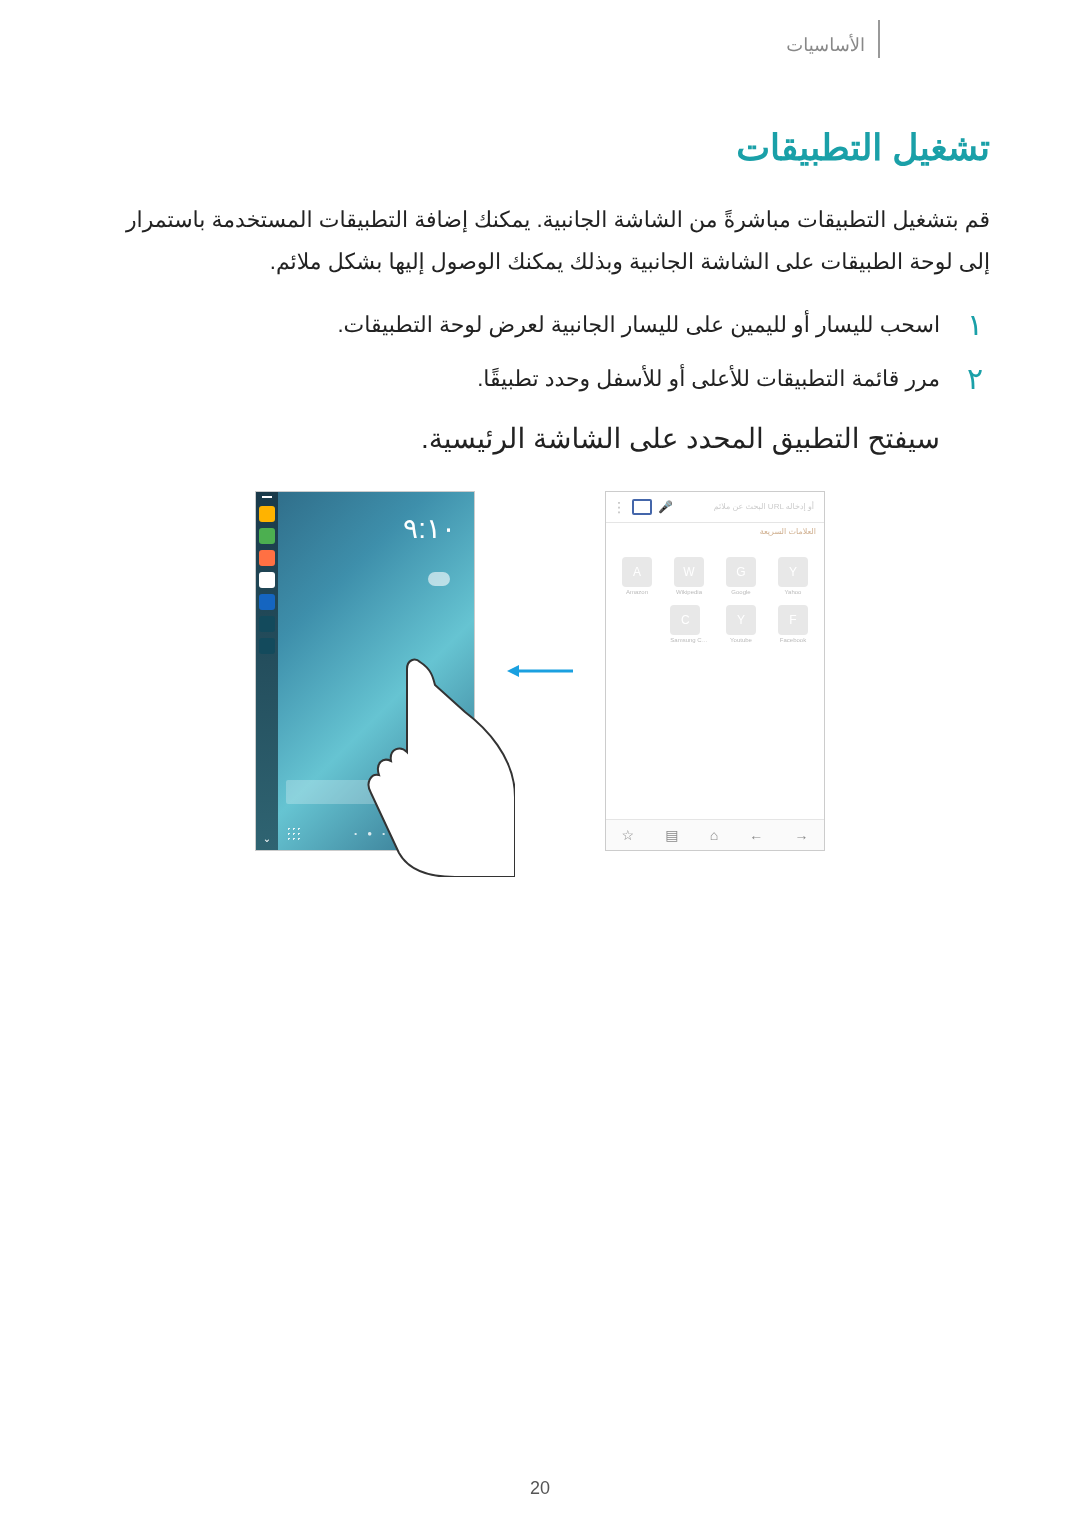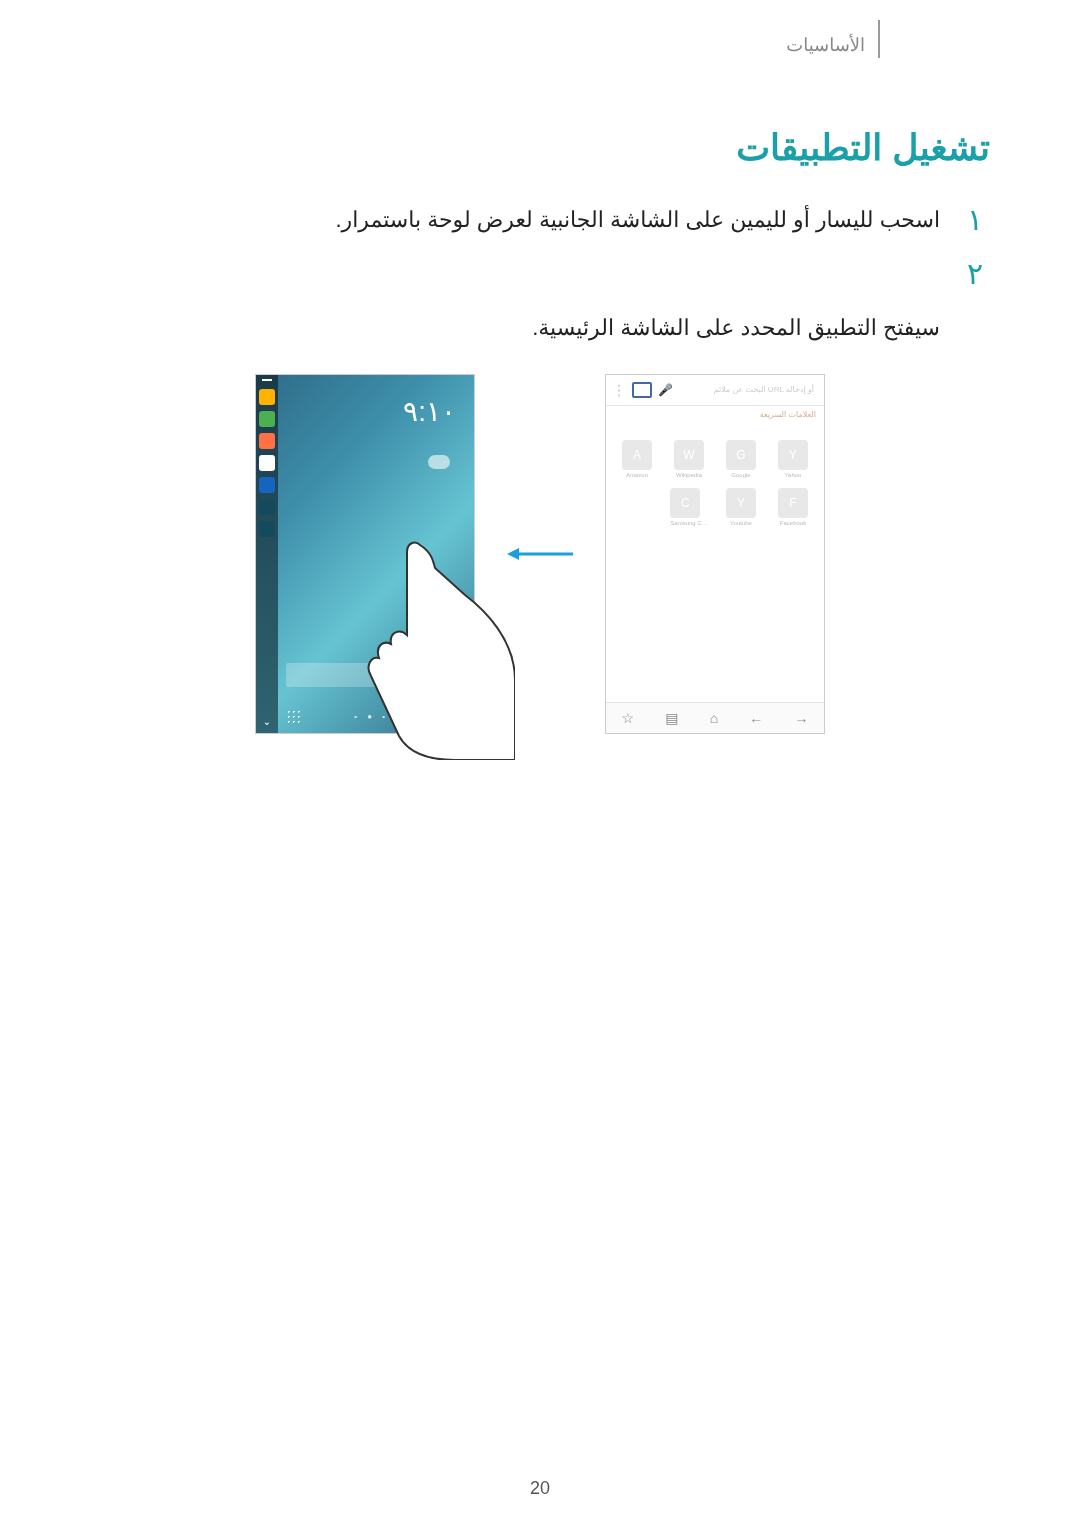--- a/index.html
+++ b/index.html
@@ -60,21 +60,21 @@
     min-width: 30px;
     text-align: center;
     line-height: 1.4;
     font-family: serif;
   }
   .step-text {
     font-size: 22px;
     line-height: 1.9;
   }
   .step-sub {
-    font-size: 22px;
+    font-size: 28px;
     line-height: 1.9;
     margin-right: 50px;
   }
   .figure-row {
     display: flex;
     flex-direction: row-reverse;
     justify-content: center;
     align-items: center;
     gap: 30px;
     margin-top: 25px;
@@ -315,28 +315,30 @@
 </style>
 </head>
 <body>
 
 <div class="page">
   <div class="header-rule"></div>
   <div class="header-label">الأساسيات</div>
 
   <h2 class="title">تشغيل التطبيقات</h2>
 
+  <p class="body-text">قم بتشغيل التطبيقات مباشرةً من الشاشة الجانبية. يمكنك إضافة التطبيقات المستخدمة باستمرار إلى لوحة الطبيقات على الشاشة الجانبية وبذلك يمكنك الوصول إليها بشكل ملائم.</p>
 
   <div class="steps">
     <div class="step">
       <div class="step-num">١</div>
-      <div class="step-text">اسحب لليسار أو لليمين على الشاشة الجانبية لعرض لوحة باستمرار.</div>
+      <div class="step-text">اسحب لليسار أو لليمين على لليسار الجانبية لعرض لوحة التطبيقات.</div>
     </div>
     <div class="step">
       <div class="step-num">٢</div>
+      <div class="step-text">مرر قائمة التطبيقات للأعلى أو للأسفل وحدد تطبيقًا.</div>
     </div>
     <div class="step-sub">سيفتح التطبيق المحدد على الشاشة الرئيسية.</div>
   </div>
 
   <div class="figure-row">
 
     <div class="phone-wrap">
       <div class="phone phone-home">
         <div class="main-area">
           <div class="time">٩:١٠</div>

